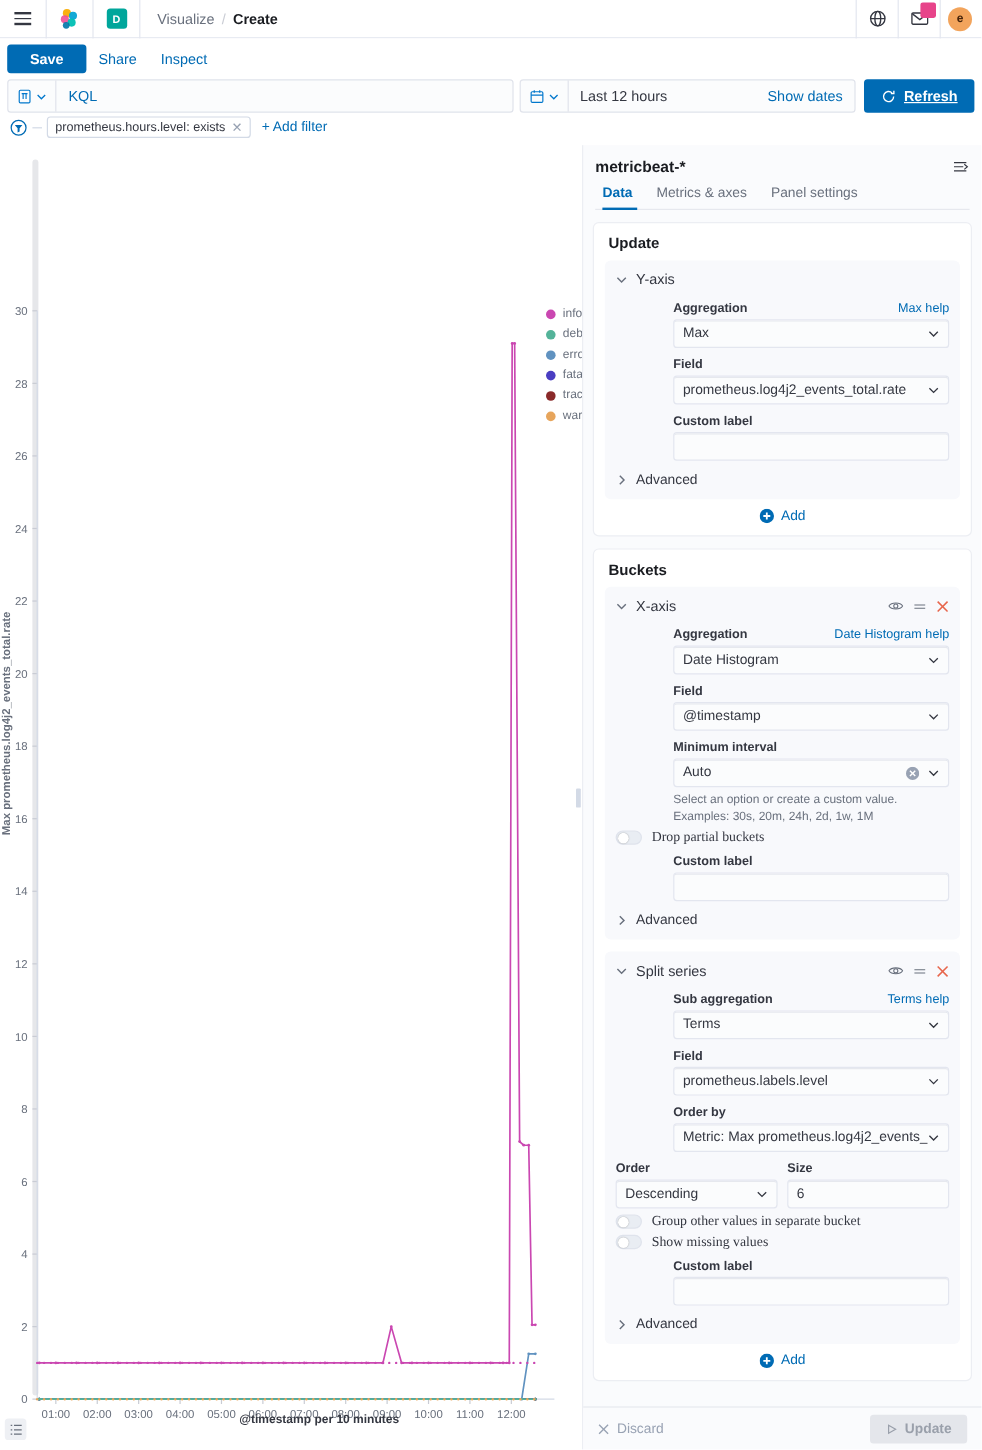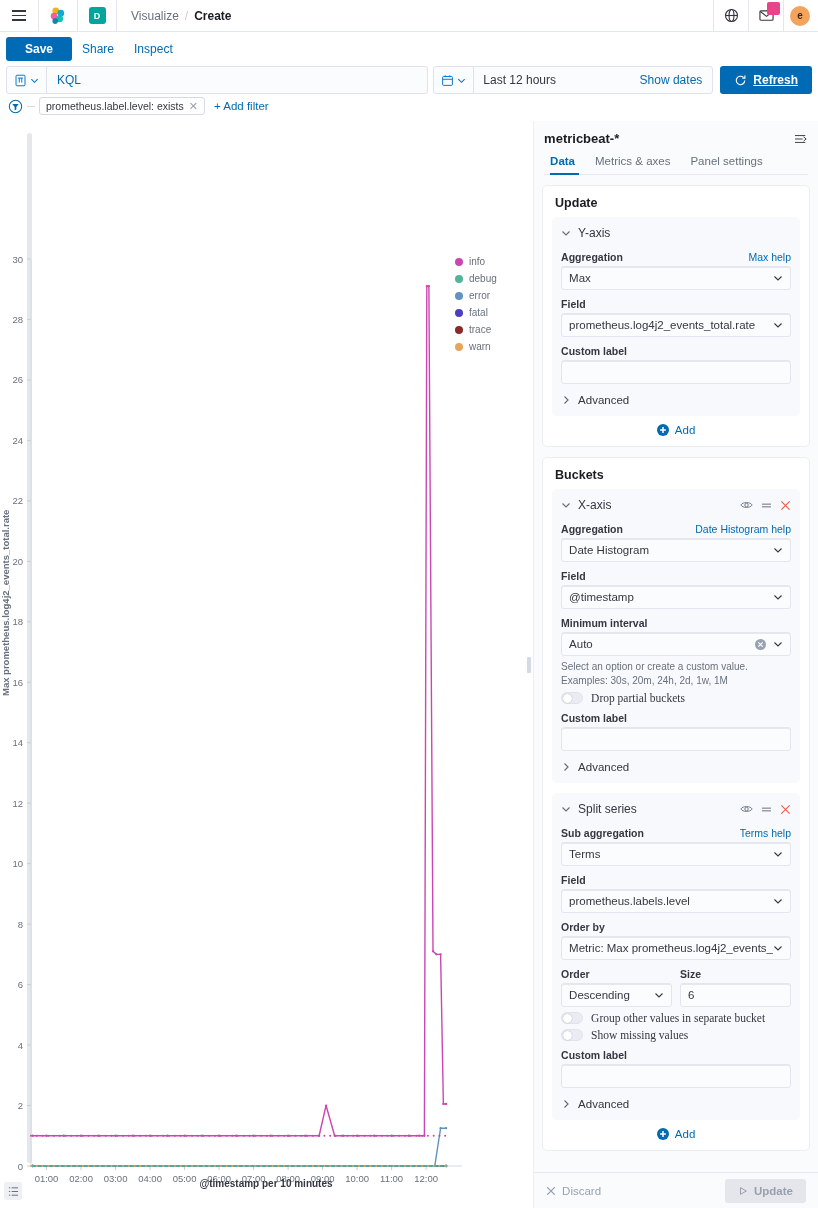--- a/index.html
+++ b/index.html
@@ -128,21 +128,21 @@
   .panel{
     background:#fff;border:1px solid #eceef3;border-radius:5px;padding:9px 9px 6px 9px;margin-bottom:10px;
   }
   .panel-title{font-size:12.5px;font-weight:700;color:#1a1c21;margin:1px 0 7px 3px;}
   .agg-group{background:#f8f9fc;border-radius:5px;padding:6px 9px 8px 9px;}
   .agg-head{display:flex;align-items:center;justify-content:space-between;height:20px;}
   .agg-head-left{display:flex;align-items:center;gap:7px;cursor:pointer;}
   .agg-head-title{font-size:12px;color:#343741;}
   .agg-head-icons{display:flex;align-items:center;gap:8px;}
   .ic{cursor:pointer;display:flex;align-items:center;}
-  .fld{margin-top:8px;}
+  .fld{margin-top:8px;margin-left:48px;}
   .fld-label-row{display:flex;align-items:baseline;justify-content:space-between;margin-bottom:3px;}
   .fld-label{font-size:10.5px;font-weight:700;color:#343741;}
   .fld-help{font-size:10.5px;color:#006bb4;cursor:pointer;}
   .select{
     height:24px;background:#fbfcfd;border:1px solid #e3e6ef;border-radius:3px;
     display:flex;align-items:center;padding:0 7px;font-size:11.5px;color:#343741;cursor:pointer;
     box-shadow:0 1px 0 0 #e6e8ee inset;
   }
   .select .val{flex:1;overflow:hidden;white-space:nowrap;text-overflow:clip;}
   .textinput{
@@ -273,21 +273,21 @@
 
 <div class="filter-row">
   <span style="display:flex;align-items:center;">
     <svg width="15" height="15" viewBox="0 0 16 16" fill="none" stroke="#006bb4" stroke-width="1.1">
       <circle cx="8" cy="8" r="6.6"></circle>
       <path d="M4.6 5.4 H11.4 L8.9 8.4 V11.2 L7.1 12.1 V8.4 Z" fill="#006bb4" stroke="none"></path>
     </svg>
   </span>
   <span class="filter-dash"></span>
   <div class="filter-pill">
-    <span>prometheus.label.level: exists</span>
+    <span>prometheus.hours.level: exists</span>
     <span class="pill-x">✕</span>
   </div>
   <span class="add-filter">+ Add filter</span>
 </div>
 
 <div class="main">
 
   <div class="chart-pane">
     <div class="chart-scrollbar"></div>
 

